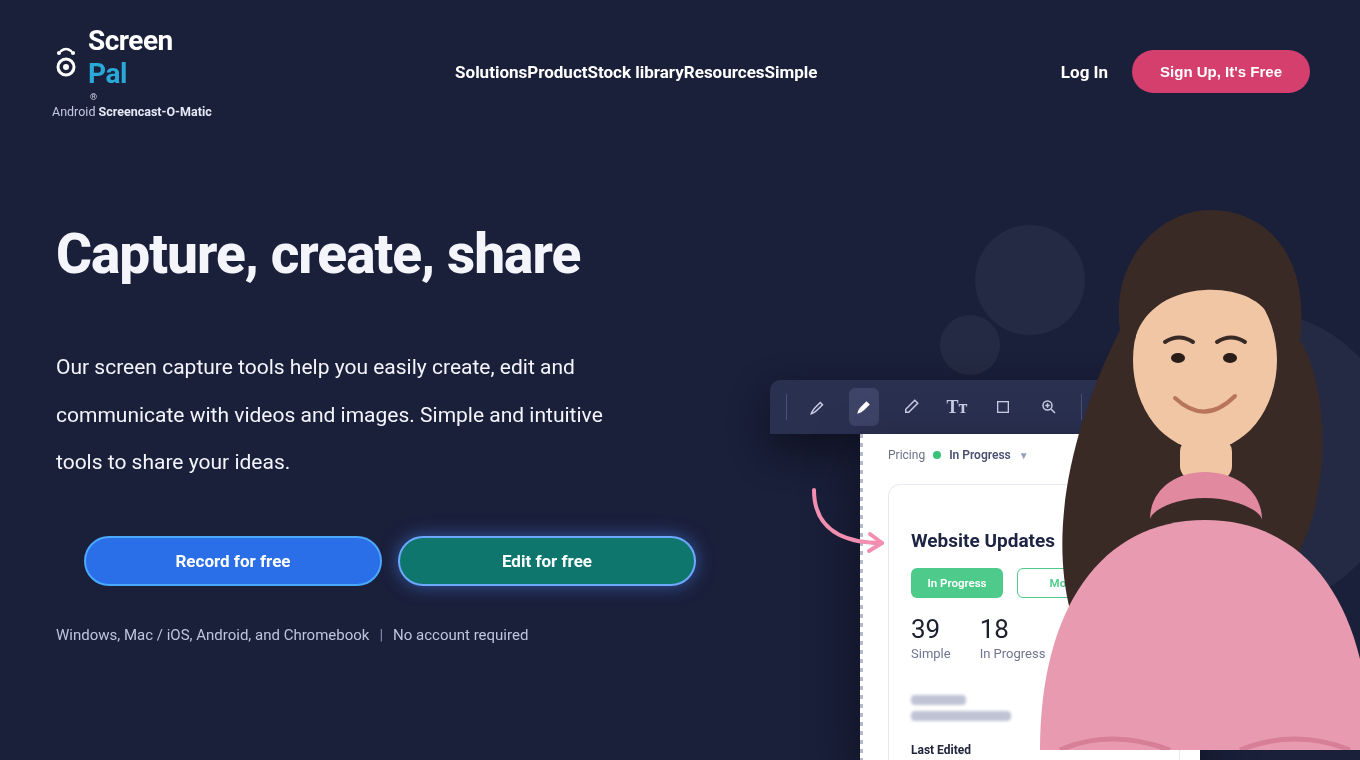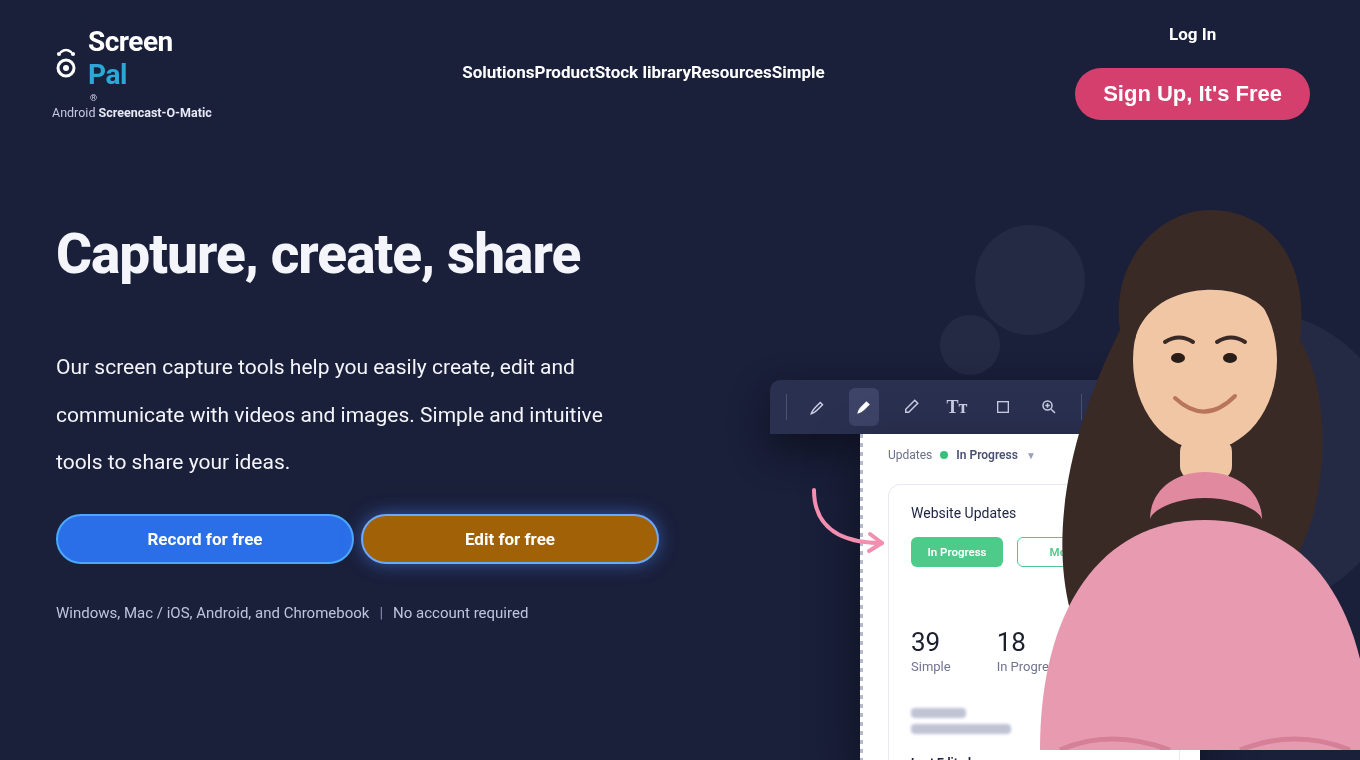--- a/index.html
+++ b/index.html
@@ -38,29 +38,29 @@
     align-items: flex-start;
     flex-direction: column;
   }
   .logo-text .screen { color: #ffffff; }
   .logo-text .pal { color: #2aa8d8; }
   .logo-text .reg { font-size: 9px; color: #cfd3e6; margin-left: 2px; margin-top: 2px; }
   .logo-sub { font-size: 12.5px; color: #c5c9df; margin-top: 2px; margin-left: 2px; }
   .logo-sub b { font-weight: 700; color: #e7e9f5; }
   nav { display: flex; }
   nav a { color: #fff; font-weight: 700; font-size: 17px; text-decoration: none; cursor: pointer; }
-  .header-right { display: flex; align-items: center; gap: 24px; flex-direction: column; }
+  .header-right { display: flex; align-items: center; gap: 24px; }
   .login-link { color: #fff; font-weight: 700; font-size: 17px; cursor: pointer; }
   .signup-btn {
     background: #d43f6e;
     color: #fff;
     border: none;
     border-radius: 28px;
     padding: 13px 28px;
-    font-size: 22px;
+    font-size: 15px;
     font-weight: 700;
     cursor: pointer;
   }
   
   .hero-left {
     position: absolute;
     left: 56px;
     top: 225px;
     width: 640px;
   }
@@ -73,41 +73,42 @@
   }
   .hero-desc {
     margin-top: 60px;
     font-size: 21px;
     line-height: 2.25;
     color: #f4f5fb;
     max-width: 580px;
   }
   .cta-row {
     display: flex;
-    gap: 7px;
-    margin-top: 28px;
+    gap: 16px;
+    margin-top: 50px;
+    justify-content: flex-end;
   }
   .cta-btn {
     width: 298px;
     height: 50px;
     border-radius: 30px;
     font-size: 17px;
     font-weight: 700;
     cursor: pointer;
     display: flex;
     align-items: center;
     justify-content: center;
   }
   .cta-record {
     background: #2a6fe8;
     border: 2px solid #4aa8ff;
     color: #fff;
   }
   .cta-edit {
-    background: #a16207;
+    background: #0f766e;
     border: 2px solid #6da8ff;
     color: #fff;
     box-shadow: 0 0 18px rgba(74,134,245,0.55);
   }
   .hero-meta {
     margin-top: 40px;
     font-size: 15px;
     color: #bfc4de;
     display: flex;
     gap: 10px;
@@ -183,31 +184,31 @@
   .status-dot { width: 8px; height: 8px; border-radius: 50%; background: #38c17a; }
   .status-val { color: #4a5170; font-weight: 600; }
   .status-caret { color: #9aa0bc; font-size: 10px; }
   .card-inner {
     margin-top: 22px;
     border: 1px solid #e6e8f2;
     border-radius: 12px;
     padding: 20px 22px;
     background:#fff;
   }
-  .card-title { font-size: 14px; font-weight: 400; color: #1d2342; }
+  .card-title { font-size: 19px; font-weight: 700; color: #1d2342; margin-top: 24px; }
   .chip-row { display:flex; gap:14px; margin-top:16px; }
   .chip {
     height: 30px; min-width: 92px;
     border-radius: 6px;
     display:flex; align-items:center; justify-content:center;
     font-size: 11.5px; font-weight: 600;
   }
   .chip-green { background:#4ecb8a; color:#fff; }
   .chip-outline { border:1.5px solid #4ecb8a; color:#4ecb8a; background:#fff; }
-  .stats-row { display:flex; gap:46px; margin-top:60px; }
+  .stats-row { display:flex; gap:29px; margin-top:16px; }
   .stat-num { font-size:26px; font-weight:400; color:#1c1f2e; }
   .stat-lbl { font-size:13px; color:#6f7490; margin-top:2px; }
   .blur-line { margin-top:34px; height:10px; width:55px; border-radius:4px; background:#bfc3d4; filter: blur(1.5px); }
   .blur-line2 { margin-top:6px; height:10px; width:100px; border-radius:4px; background:#bfc3d4; filter: blur(1.5px); }
   .lastedit { margin-top:22px; font-size:12px; font-weight:700; color:#20253d; }
 
   
   .pink-arrow {
     position: absolute;
     left: 44px;
@@ -325,21 +326,21 @@
       <div class="tb-icon">
         <svg width="18" height="18" viewBox="0 0 24 24" fill="none" stroke="currentColor" stroke-width="2">
             <path d="M15 14l5-5-5-5"></path>
             <path d="M20 9H10a6 6 0 00-6 6v1"></path>
           </svg>
       </div>
     </div>
 
     <div class="app-card">
       <div class="status-row">
-        <span>Updates</span>
+        <span>Pricing</span>
         <span class="status-dot"></span>
         <span class="status-val">In Progress</span>
         <span class="status-caret">▼</span>
       </div>
       <div class="card-inner">
         <div class="card-title">Website Updates</div>
         <div class="chip-row">
           <div class="chip chip-green">In Progress</div>
           <div class="chip chip-outline">More</div>
         </div>

